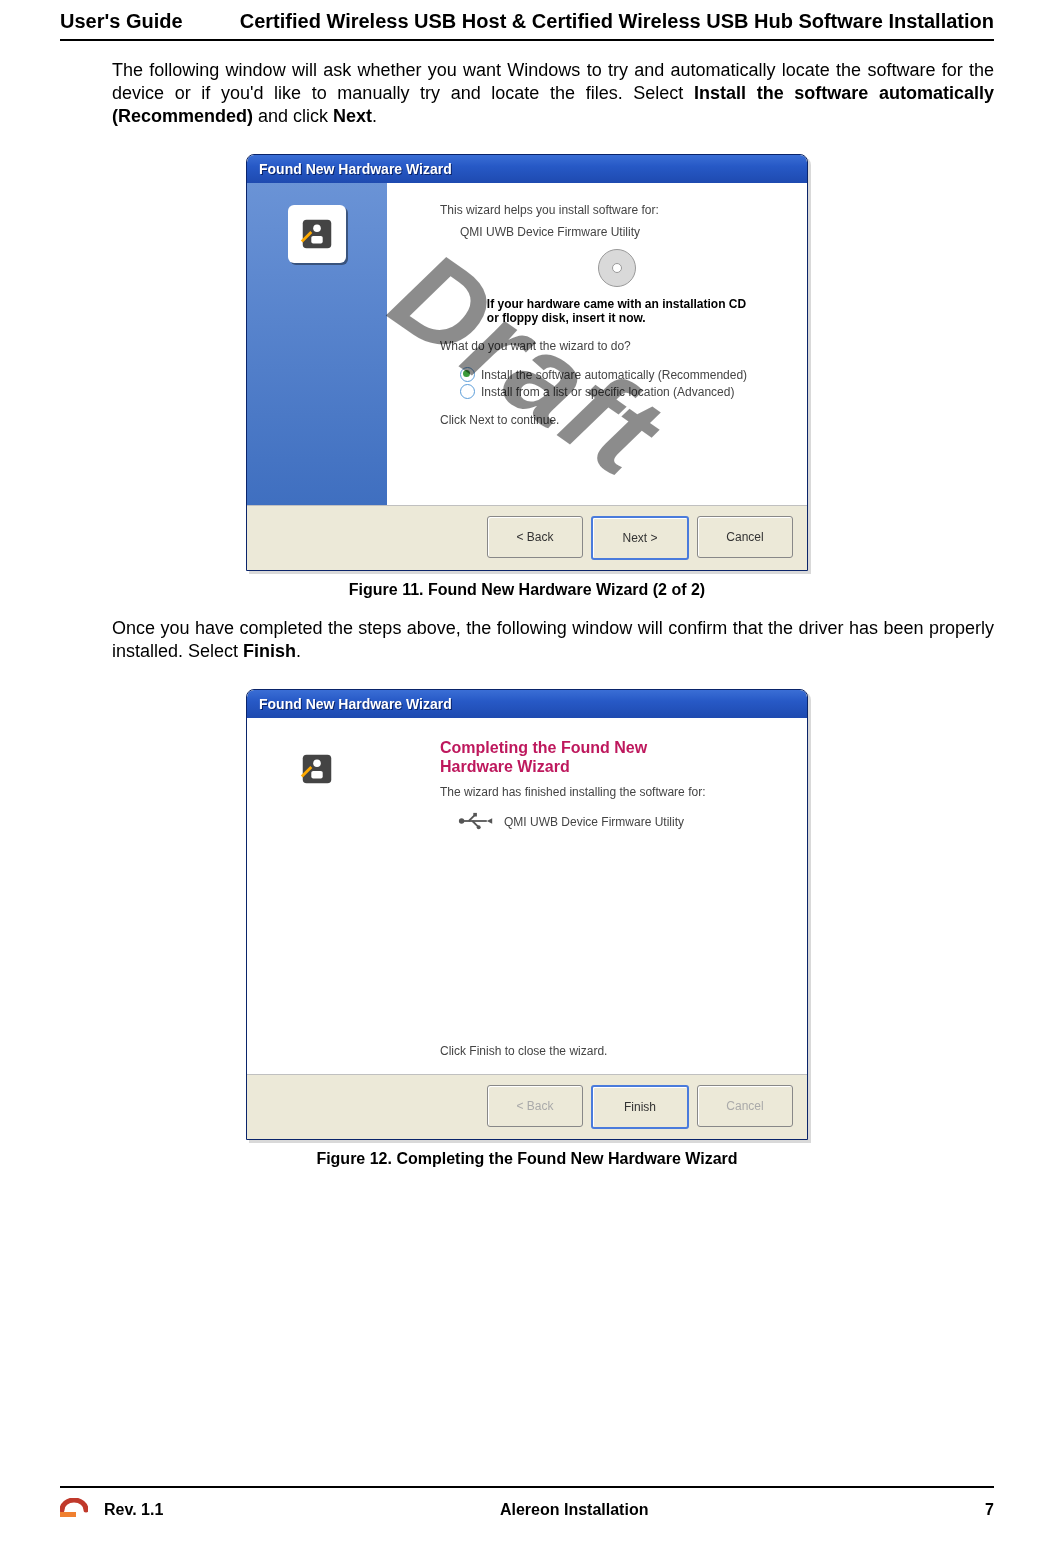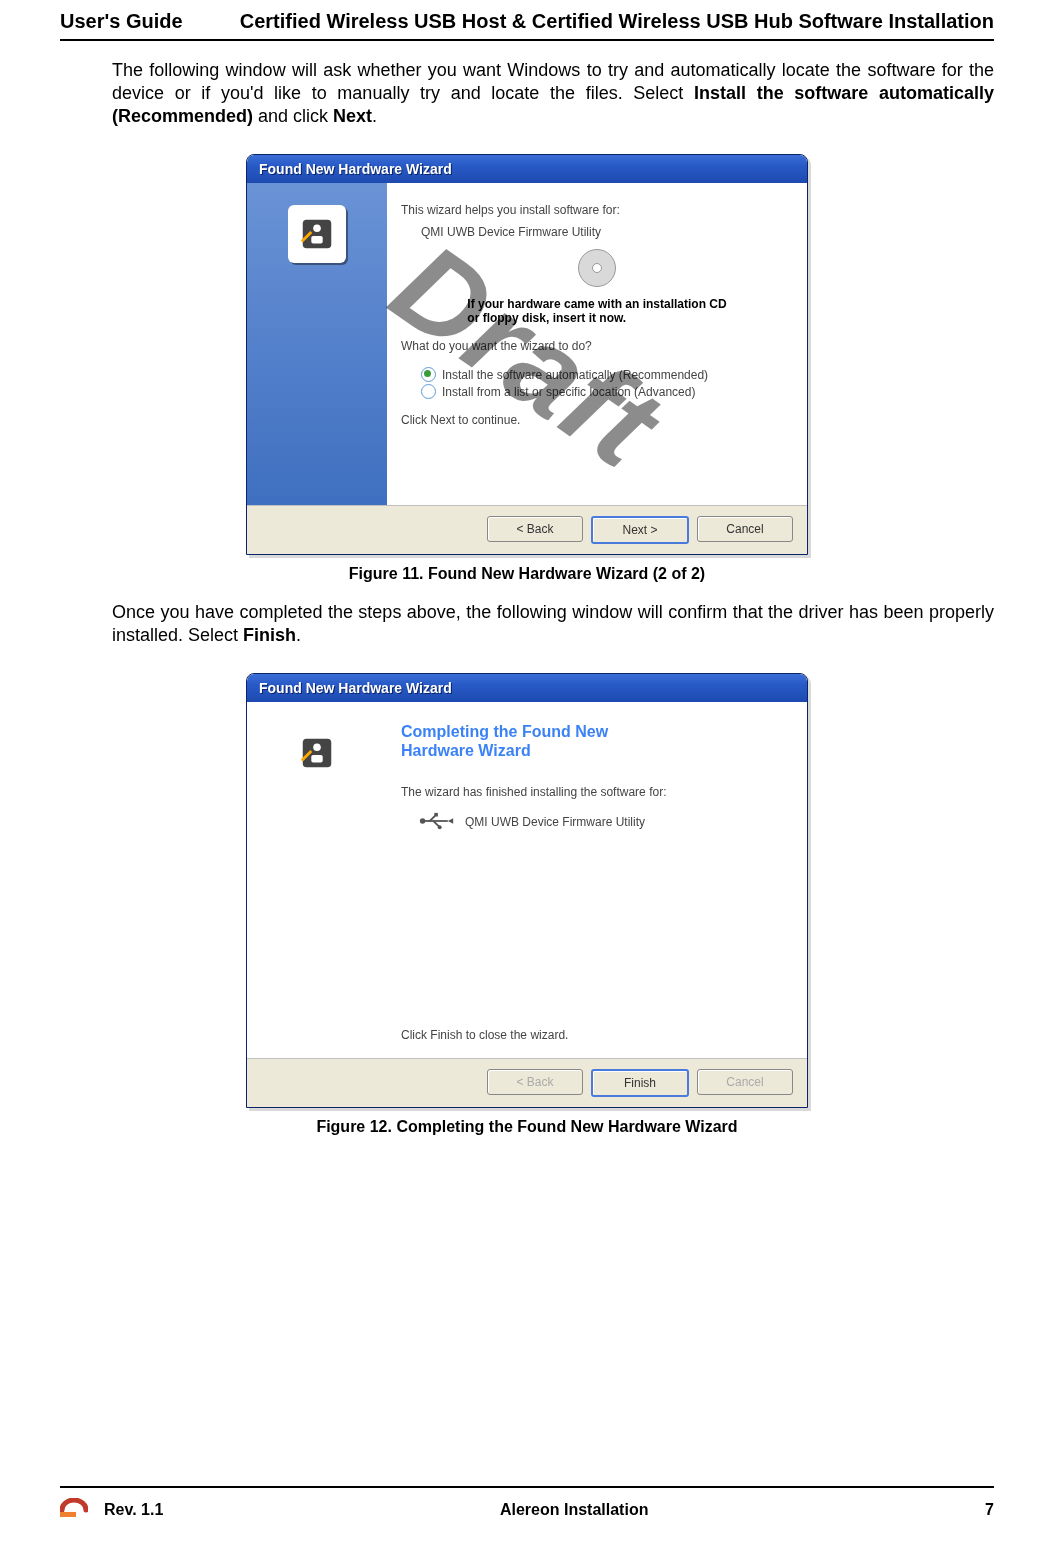--- a/index.html
+++ b/index.html
@@ -44,51 +44,51 @@
   .titlebar {
     background: linear-gradient(to bottom, #3a6ed5 0%, #2759c6 40%, #1e4ab0 100%);
     color: #fff;
     font-weight: bold;
     font-size: 14px;
     padding: 6px 12px;
     border-top-left-radius: 7px;
     border-top-right-radius: 7px;
     text-shadow: 1px 1px 0 #0a246a;
   }
-  .dlg-content { display: flex; background: #fff; }
+  .dlg-content { display: flex; background: #fff; gap: 39px; }
   .sidepanel {
     width: 140px;
     background: linear-gradient(to bottom, #6a93d6 0%, #3f6fc0 100%);
     min-height: 300px;
     display: flex;
     align-items: flex-start;
     justify-content: center;
     padding-top: 22px;
   }
   .sidepanel-white { background: #fff; }
   .side-icon {
     width: 58px; height: 58px; background: #fff; border-radius: 6px;
     box-shadow: 2px 2px 0 rgba(0,0,0,0.4);
     display: flex; align-items: center; justify-content: center;
     position: relative;
   }
   .side-icon svg { width: 38px; height: 38px; }
   .main-panel { flex: 1; padding: 20px 18px 6px 14px; font-size: 12px; color: #444; }
   .main-panel-white { background: #fff; }
-  .completing-title { font-weight: bold; font-size: 16px; color: #3b82f6; margin-bottom: 24px; line-height: 1.2; }
+  .completing-title { font-weight: bold; font-size: 16px; color: #be185d; margin-bottom: 8px; line-height: 1.2; }
   .usb-row { display:flex; align-items:center; gap:10px; margin:12px 0 14px 18px; }
   .cd-row { display:flex; align-items:center; gap:10px; margin: 6px 0 14px 4px; font-weight:bold; color:#000;flex-direction:column; }
   .cd-icon { width:36px; height:36px; background:#d9d9d9; border-radius:50%; border:1px solid #999; position:relative; flex-shrink:0; }
   .cd-icon::after { content:""; position:absolute; width:8px; height:8px; background:#fff; border:1px solid #999; border-radius:50%; top:13px; left:13px; }
   .radio-row { display:flex; align-items:center; gap:6px; margin-left: 20px; margin-top:2px; font-size:12px; }
   .radio { appearance:none; width:13px; height:13px; border:1px solid #5b9dd9; border-radius:50%; position:relative; background:#fff; margin:0; }
   .radio.checked::after { content:""; position:absolute; width:7px; height:7px; background:#3a9b3a; border-radius:50%; top:2px; left:2px; }
   .btn-row { background:#ece9d8; padding:10px 14px; display:flex; justify-content:flex-end; gap:8px; border-top:1px solid #c0c0c0; }
   .xp-btn {
-    min-width: 78px; height:24px; padding:0 8px;
+    min-width: 78px; height:24px; padding:8px 8px;
     background:#ece9d8;
     border:1px solid #888; border-radius:3px;
     font-size:12px; color:#333;
     display:flex; align-items:center; justify-content:center;
     box-shadow: inset 1px 1px 0 #fff;
   }
   .xp-btn.default { border:2px solid #4a7bdc; }
   .xp-btn.disabled { color:#aaa; }
   .usb-icon svg { width:36px; height:20px; }
   .watermark {

